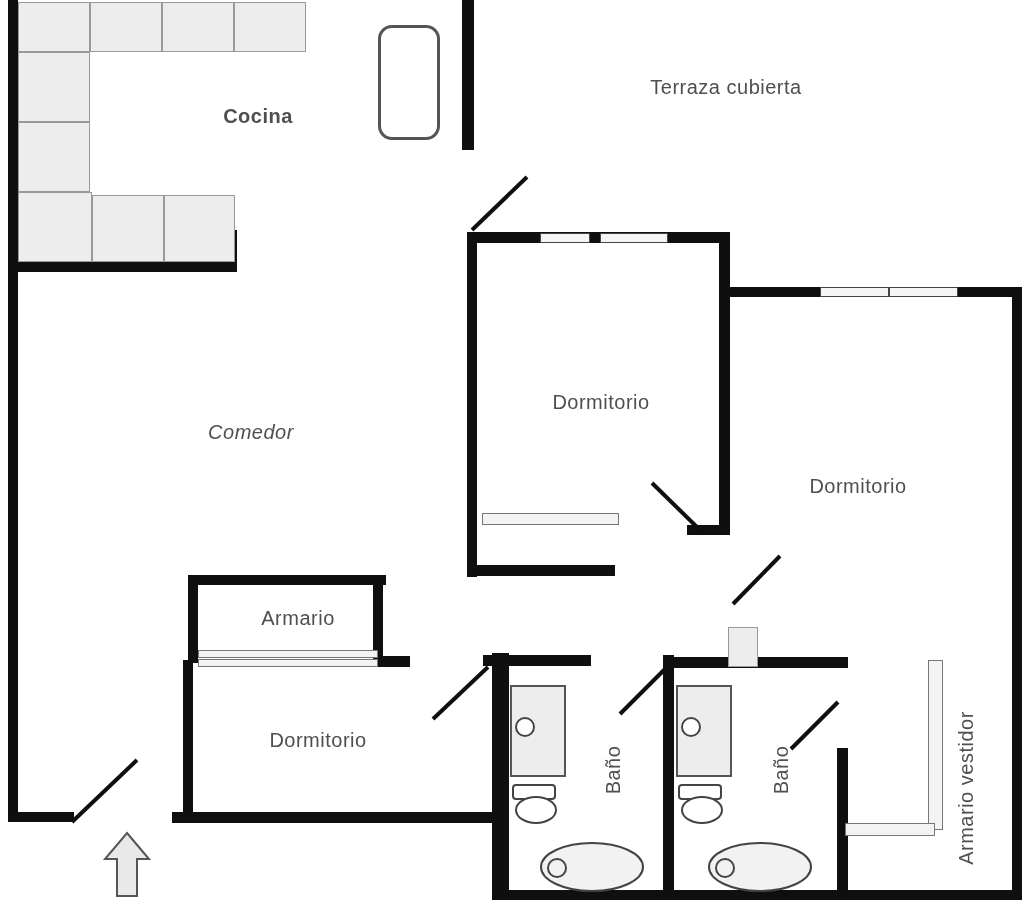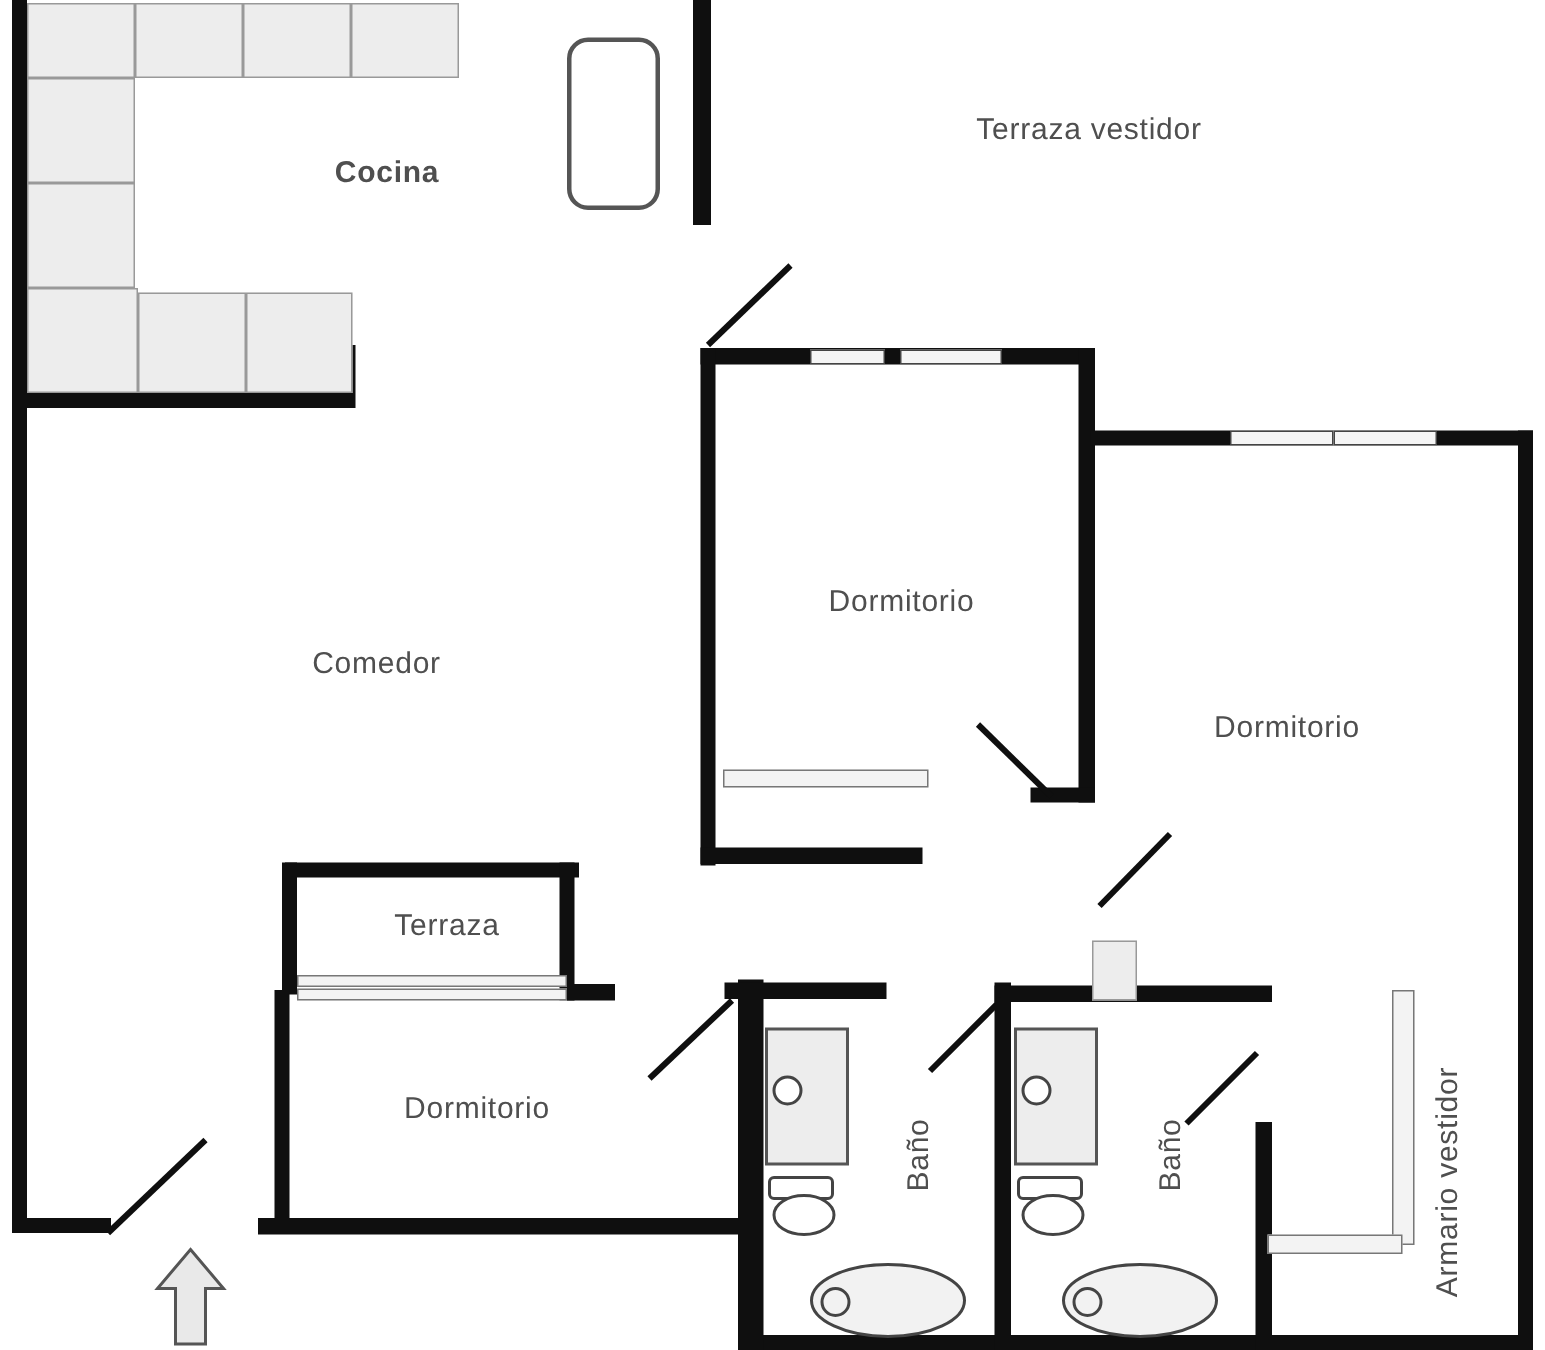--- a/index.html
+++ b/index.html
@@ -96,23 +96,23 @@
 
     <rect x="677" y="686" width="54" height="90" fill="#ededed" stroke="#555" stroke-width="2"></rect>
     <circle cx="691" cy="727" r="9" fill="#ffffff" stroke="#444" stroke-width="2"></circle>
     <rect x="679" y="785" width="42" height="14" rx="3" fill="#ffffff" stroke="#444" stroke-width="2"></rect>
     <ellipse cx="702" cy="810" rx="20" ry="13" fill="#ffffff" stroke="#444" stroke-width="2"></ellipse>
     <ellipse cx="760" cy="867" rx="51" ry="24" fill="#f2f2f2" stroke="#444" stroke-width="2"></ellipse>
     <circle cx="725" cy="868" r="9" fill="none" stroke="#444" stroke-width="2"></circle>
   </svg>
 
   <div class="label" style="left:258px; top:116px;font-weight:bold;">Cocina</div>
-  <div class="label" style="left:726px; top:87px;">Terraza vestidor</div>
-  <div class="label" style="left:251px; top:443px;">Comedor</div>
+  <div class="label" style="left:726px; top:87px;">Terraza cubierta</div>
+  <div class="label" style="left:251px; top:432px;font-style:italic;">Comedor</div>
   <div class="label" style="left:601px; top:402px;">Dormitorio</div>
   <div class="label" style="left:858px; top:486px;">Dormitorio</div>
-  <div class="label" style="left:298px; top:618px;">Terraza</div>
+  <div class="label" style="left:298px; top:618px;">Armario</div>
   <div class="label" style="left:318px; top:740px;">Dormitorio</div>
   <div class="label vert" style="left:613px; top:770px;">Baño</div>
   <div class="label vert" style="left:781px; top:770px;">Baño</div>
   <div class="label vert" style="left:966px; top:788px;">Armario vestidor</div>
 
 </div>
 
 </body></html>

